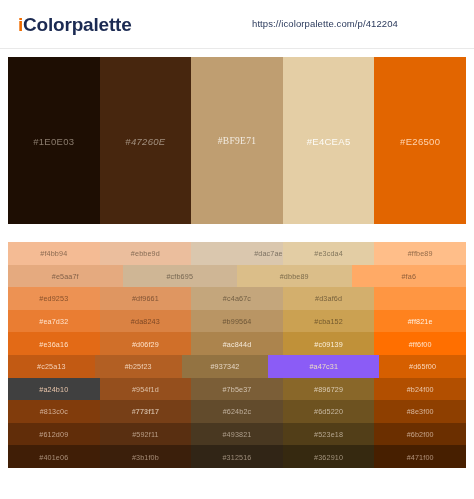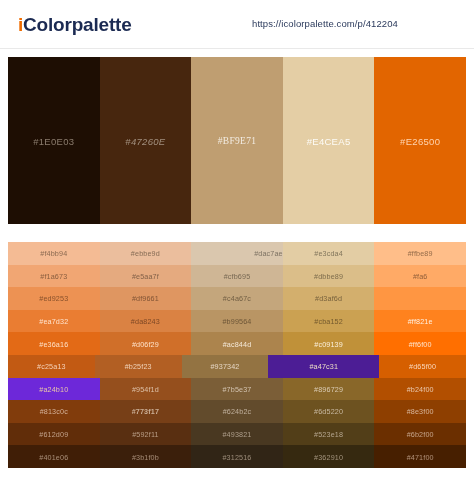--- a/index.html
+++ b/index.html
@@ -152,23 +152,20 @@
             <div class="grid-label" style="color: rgb(125, 114, 99); text-align: right;">#dac7ae</div>
           </div>
           <div class="grid-cell" style="background: rgb(227, 205, 164);">
             <div class="grid-label" style="color: rgb(130, 118, 92);">#e3cda4</div>
           </div>
           <div class="grid-cell" style="background: rgb(255, 190, 137);">
             <div class="grid-label" style="color: rgb(149, 108, 74);">#ffbe89</div>
           </div>
         </div>
         <div class="grid-row">
-          <div class="grid-cell" style="background: rgb(241, 166, 115);">
-            <div class="grid-label" style="color: rgb(138, 94, 63);">#f1a673</div>
-          </div>
           <div class="grid-cell" style="background: rgb(229, 170, 127);">
             <div class="grid-label" style="color: rgb(131, 97, 72);">#e5aa7f</div>
           </div>
           <div class="grid-cell" style="background: rgb(207, 182, 149);">
             <div class="grid-label" style="color: rgb(119, 104, 83);">#cfb695</div>
           </div>
           <div class="grid-cell" style="background: rgb(219, 190, 137);">
             <div class="grid-label" style="color: rgb(125, 108, 76);">#dbbe89</div>
           </div>
           <div class="grid-cell" style="background: rgb(255, 170, 102);">
@@ -229,29 +226,29 @@
         <div class="grid-row">
           <div class="grid-cell" style="background: rgb(194, 90, 19);">
             <div class="grid-label" style="color: rgb(246, 211, 186);">#c25a13</div>
           </div>
           <div class="grid-cell" style="background: rgb(178, 95, 35);">
             <div class="grid-label" style="color: rgb(240, 211, 185);">#b25f23</div>
           </div>
           <div class="grid-cell" style="background: rgb(147, 115, 66);">
             <div class="grid-label" style="color: rgb(229, 214, 196);">#937342</div>
           </div>
-          <div class="grid-cell" style="background: #4c1d95; padding-left: 24px;">
+          <div class="grid-cell" style="background: #8b5cf6; padding-left: 24px;">
             <div class="grid-label" style="color: rgb(235, 220, 198);">#a47c31</div>
           </div>
           <div class="grid-cell" style="background: rgb(214, 95, 0);">
             <div class="grid-label" style="color: rgb(251, 217, 189);">#d65f00</div>
           </div>
         </div>
         <div class="grid-row">
-          <div class="grid-cell" style="background: #6d28d9;">
+          <div class="grid-cell" style="background: #404040;">
             <div class="grid-label" style="color: rgb(231, 196, 170);">#a24b10</div>
           </div>
           <div class="grid-cell" style="background: rgb(149, 79, 29);">
             <div class="grid-label" style="color: rgb(221, 192, 167);">#954f1d</div>
           </div>
           <div class="grid-cell" style="background: rgb(123, 94, 55);">
             <div class="grid-label" style="color: rgb(211, 195, 176);">#7b5e37</div>
           </div>
           <div class="grid-cell" style="background: rgb(137, 103, 41);">
             <div class="grid-label" style="color: rgb(218, 203, 180);">#896729</div>

